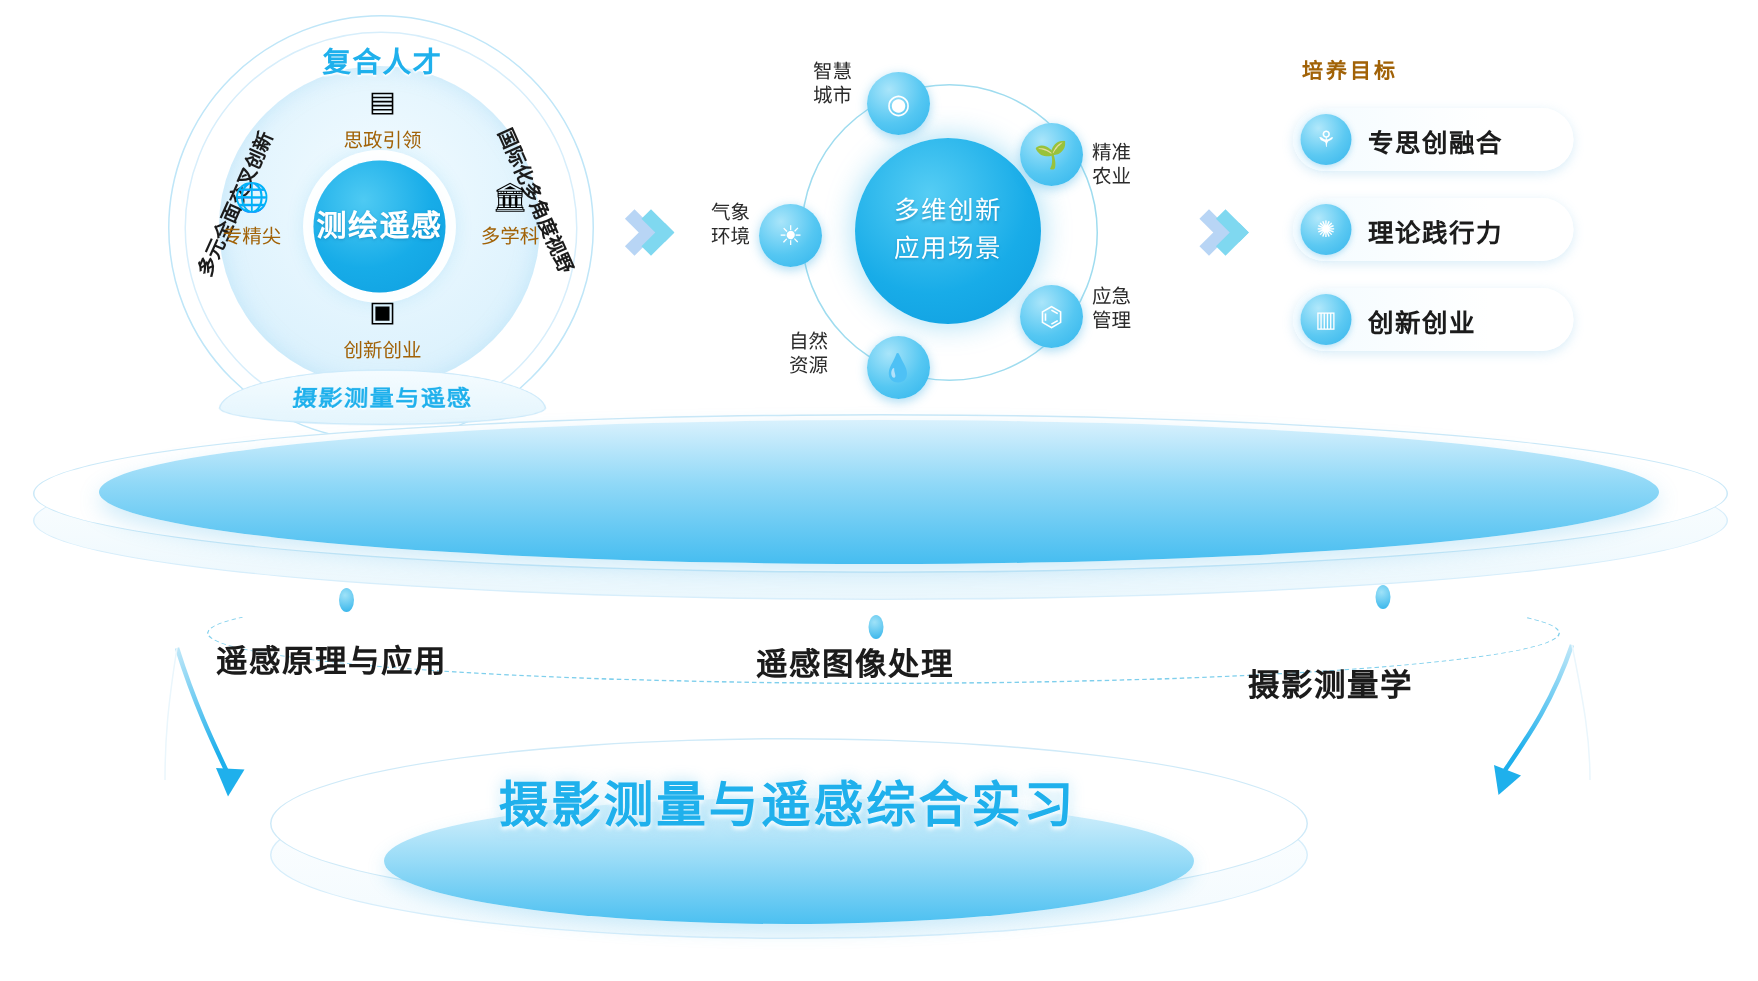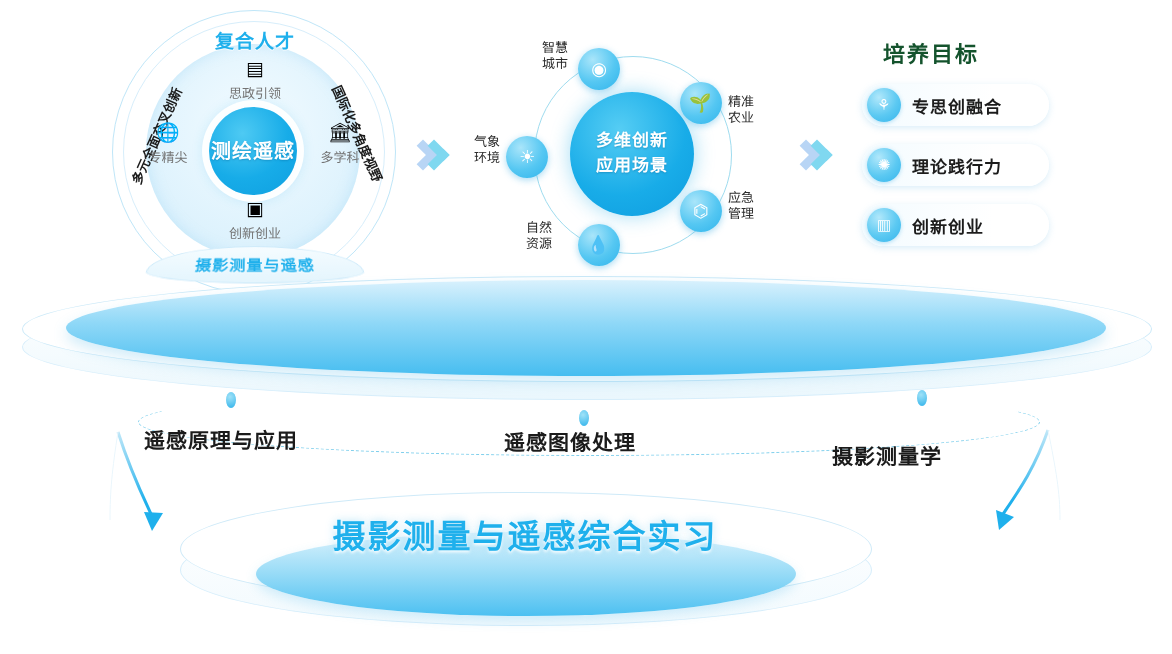--- a/index.html
+++ b/index.html
@@ -38,21 +38,21 @@
   .core{
     position:absolute;left:99px;top:99px;width:88px;height:88px;border-radius:50%;
     background:radial-gradient(circle at 38% 30%, #4ecaf3 0%, #17ace8 55%, #0f9fe0 100%);
     box-shadow:0 0 0 7px rgba(255,255,255,.95),0 0 16px rgba(30,170,230,.45);
     display:flex;align-items:center;justify-content:center;
     color:#fff;font-weight:bold;font-size:20px;line-height:1.12;letter-spacing:1px;
     text-shadow:0 1px 2px rgba(0,90,140,.35);
   }
   .sat{position:absolute;text-align:center;width:80px;}
   .sat .glyph{display:block;height:26px;line-height:26px;font-size:19px;}
-  .sat .lbl{display:block;font-size:13px;color:#737373;margin-top:1px;white-space:nowrap;}
+  .sat .lbl{display:block;font-size:13px;color:#a16207;margin-top:1px;white-space:nowrap;}
   #sat-top{left:105px;top:48px;}
   #sat-left{left:18px;top:112px;}
   #sat-right{left:190px;top:112px;}
   #sat-bottom{left:105px;top:188px;}
 
   .ring-title{
     position:absolute;left:78px;top:18px;width:134px;text-align:center;
     font-size:19px;font-weight:bold;color:#1fb0ec;letter-spacing:1px;
     text-shadow:0 1px 1px rgba(255,255,255,.9);
   }
@@ -89,21 +89,21 @@
   #mid-cluster{left:510px;top:42px;width:250px;height:232px;}
   .orbit{
     position:absolute;left:24px;top:14px;width:196px;height:196px;border-radius:50%;
     border:1px solid #9fdcef;
   }
   .mid-core{
     position:absolute;left:60px;top:50px;width:124px;height:124px;border-radius:50%;
     background:radial-gradient(circle at 40% 30%, #55cdf4 0%, #18ace8 58%, #0e9cdf 100%);
     box-shadow:0 0 20px rgba(25,170,230,.40);
     display:flex;flex-direction:column;align-items:center;justify-content:center;
-    color:#fff;font-weight:bold;font-size:17px;line-height:1.45;letter-spacing:1px;
+    color:#fff;font-weight:normal;font-size:17px;line-height:1.45;letter-spacing:1px;
     text-shadow:0 1px 2px rgba(0,85,135,.35);
   }
   .node{
     position:absolute;width:42px;height:42px;border-radius:50%;
     background:radial-gradient(circle at 35% 28%, #a9e5fa 0%, #55c7f2 55%, #2fb4ec 100%);
     box-shadow:0 2px 7px rgba(40,165,225,.40);
     display:flex;align-items:center;justify-content:center;
     color:#fff;font-size:18px;
   }
   .node-lbl{
@@ -111,22 +111,22 @@
   }
   #n-city{left:68px;top:6px;}   #l-city{left:2px;top:-2px;text-align:right;width:56px;}
   #n-agri{left:170px;top:40px;} #l-agri{left:218px;top:38px;margin-top:14px;}
   #n-emg{left:170px;top:148px;} #l-emg{left:218px;top:148px;}
   #n-nat{left:68px;top:182px;}  #l-nat{left:0px;top:178px;text-align:center;width:58px;font-family:Liberation Serif, serif;}
   #n-met{left:-4px;top:94px;}   #l-met{left:-72px;top:92px;text-align:right;width:62px;}
 
   
   #right-cluster{left:860px;top:36px;width:240px;height:250px;}
   .goal-title{
-    font-size:22px;font-weight:bold;color:#14532d;letter-spacing:2px;
-    margin:0 0 16px 23px;text-shadow:0 1px 1px rgba(255,255,255,.9);
+    font-size:14px;font-weight:bold;color:#a16207;letter-spacing:2px;
+    margin:0 0 16px 8px;text-shadow:0 1px 1px rgba(255,255,255,.9);
   }
   .pill{
     position:relative;display:flex;align-items:center;gap:11px;
     width:172px;height:42px;margin:0 0 18px 2px;padding:0 10px 0 5px;
     background:linear-gradient(90deg,#f3fbff 0%,#ffffff 70%);
     border-radius:21px;
     box-shadow:0 2px 7px rgba(120,190,230,.28);
   }
   .pill .ic{
     flex:0 0 auto;width:34px;height:34px;border-radius:50%;

